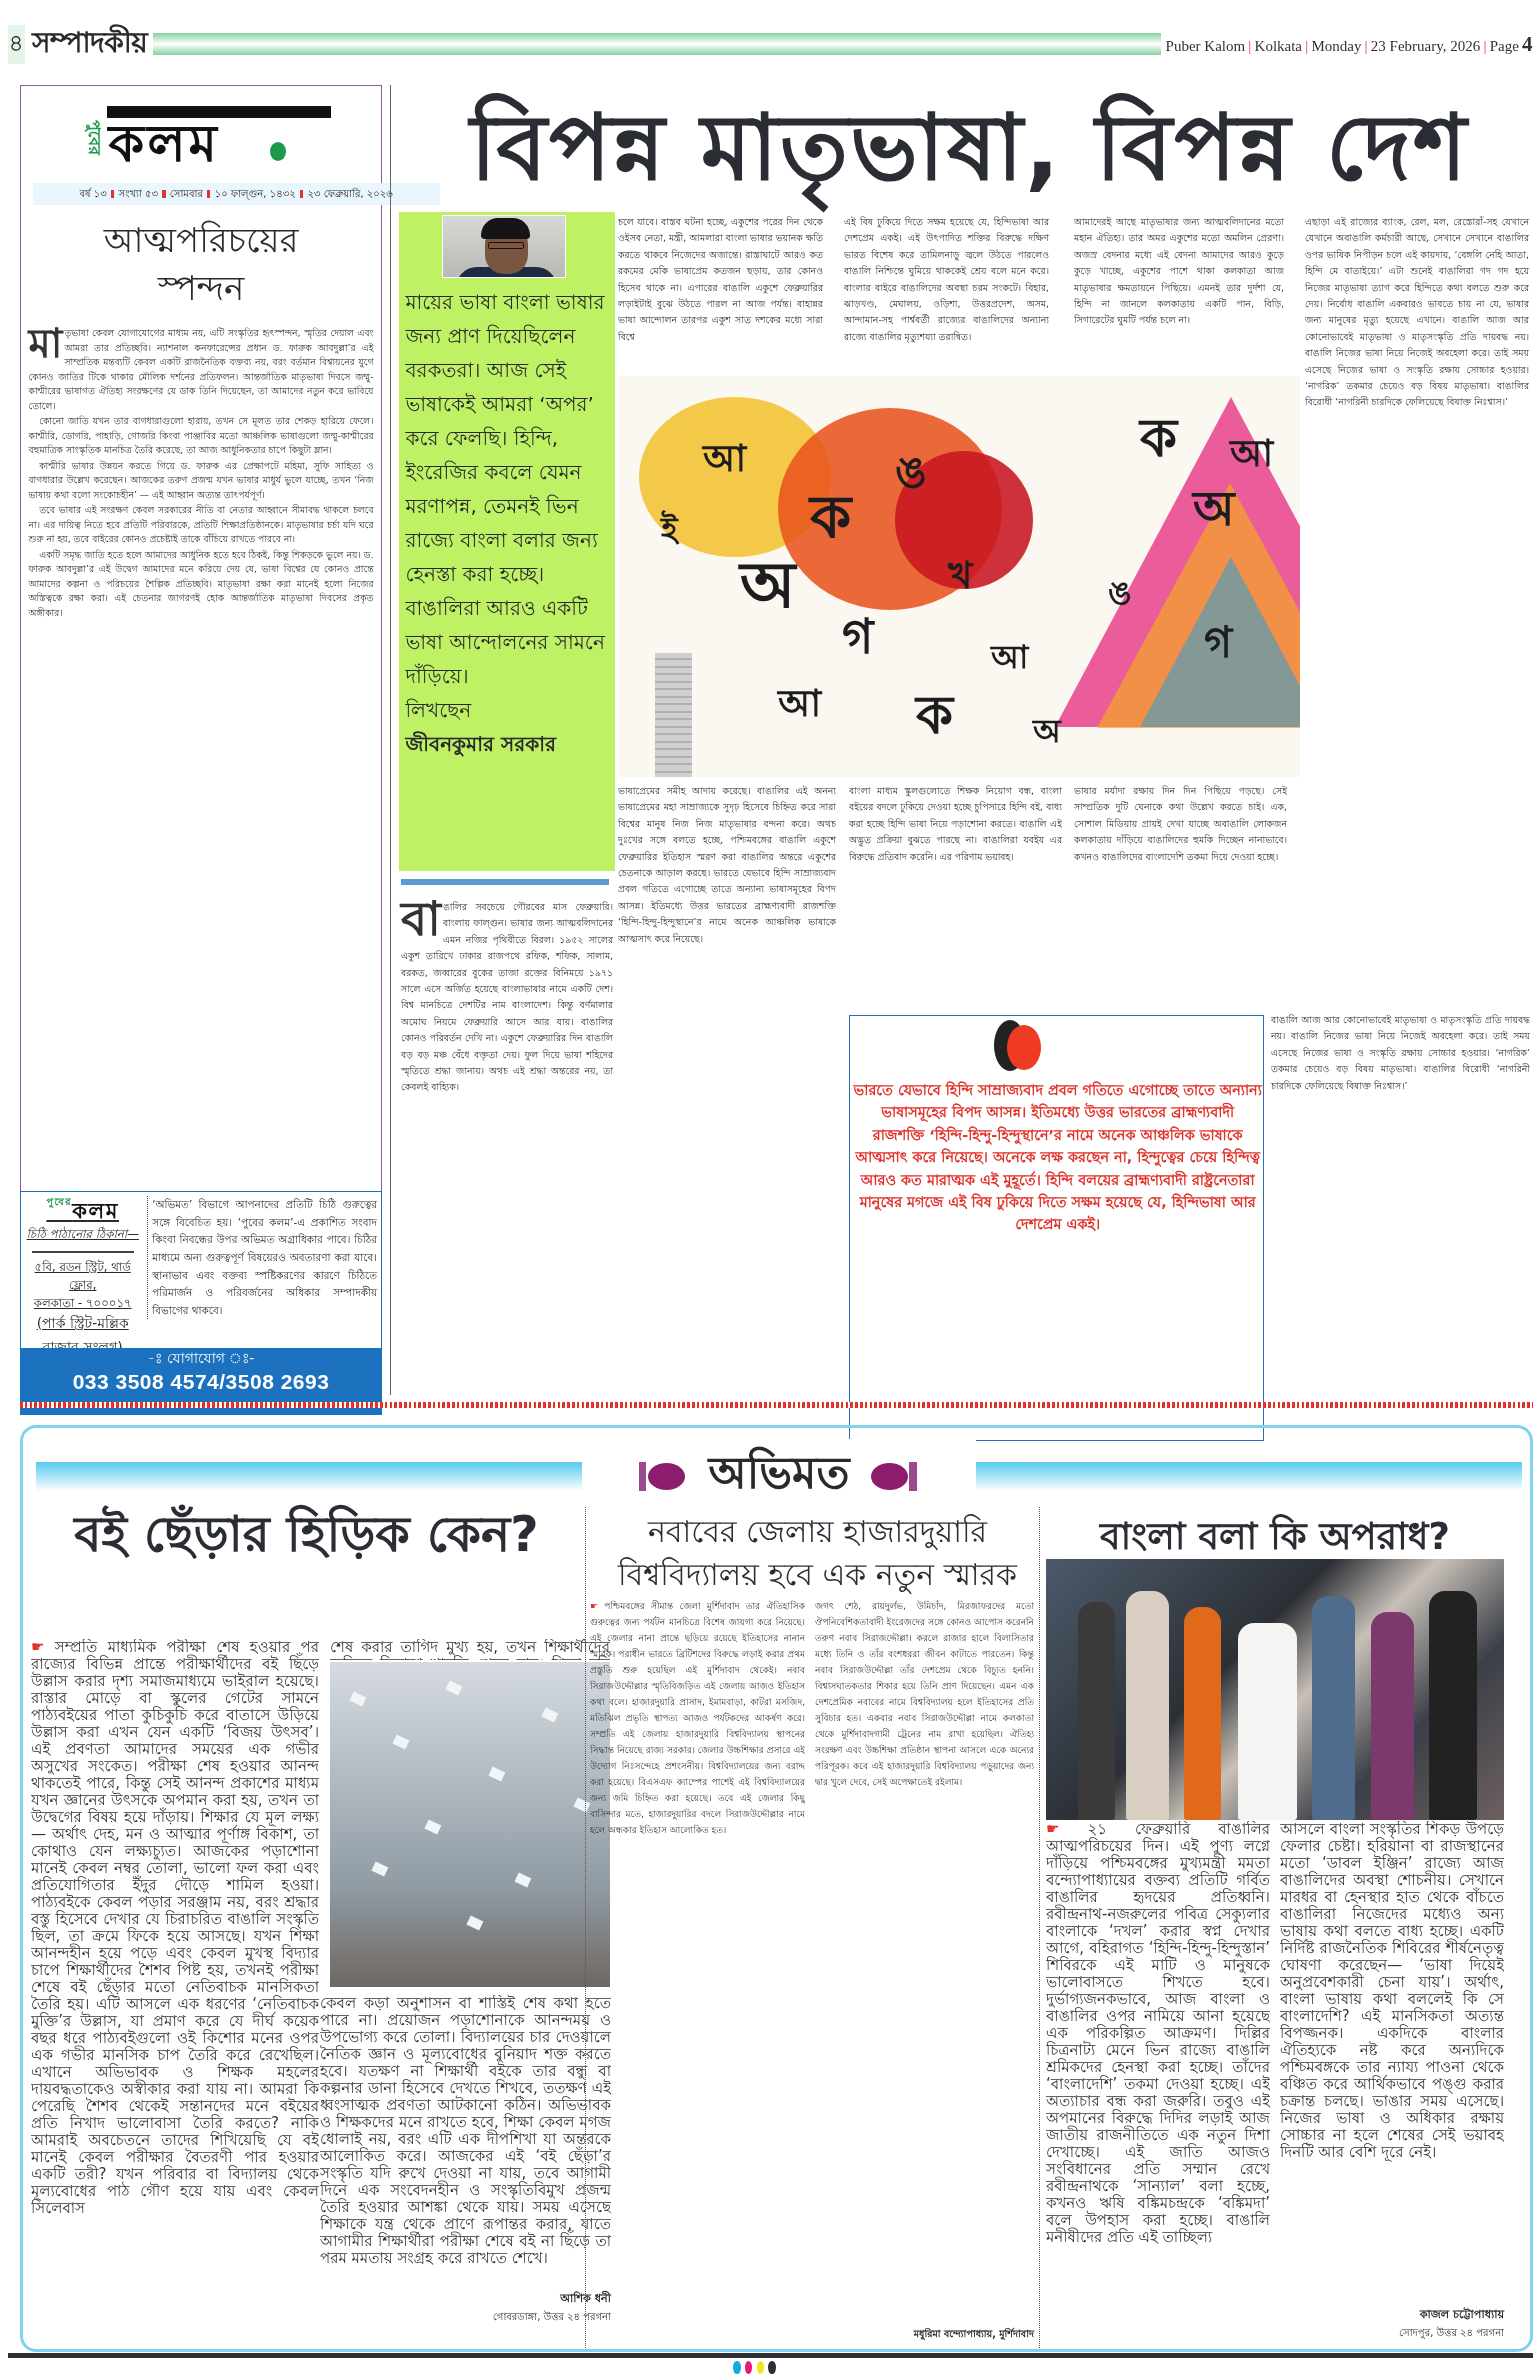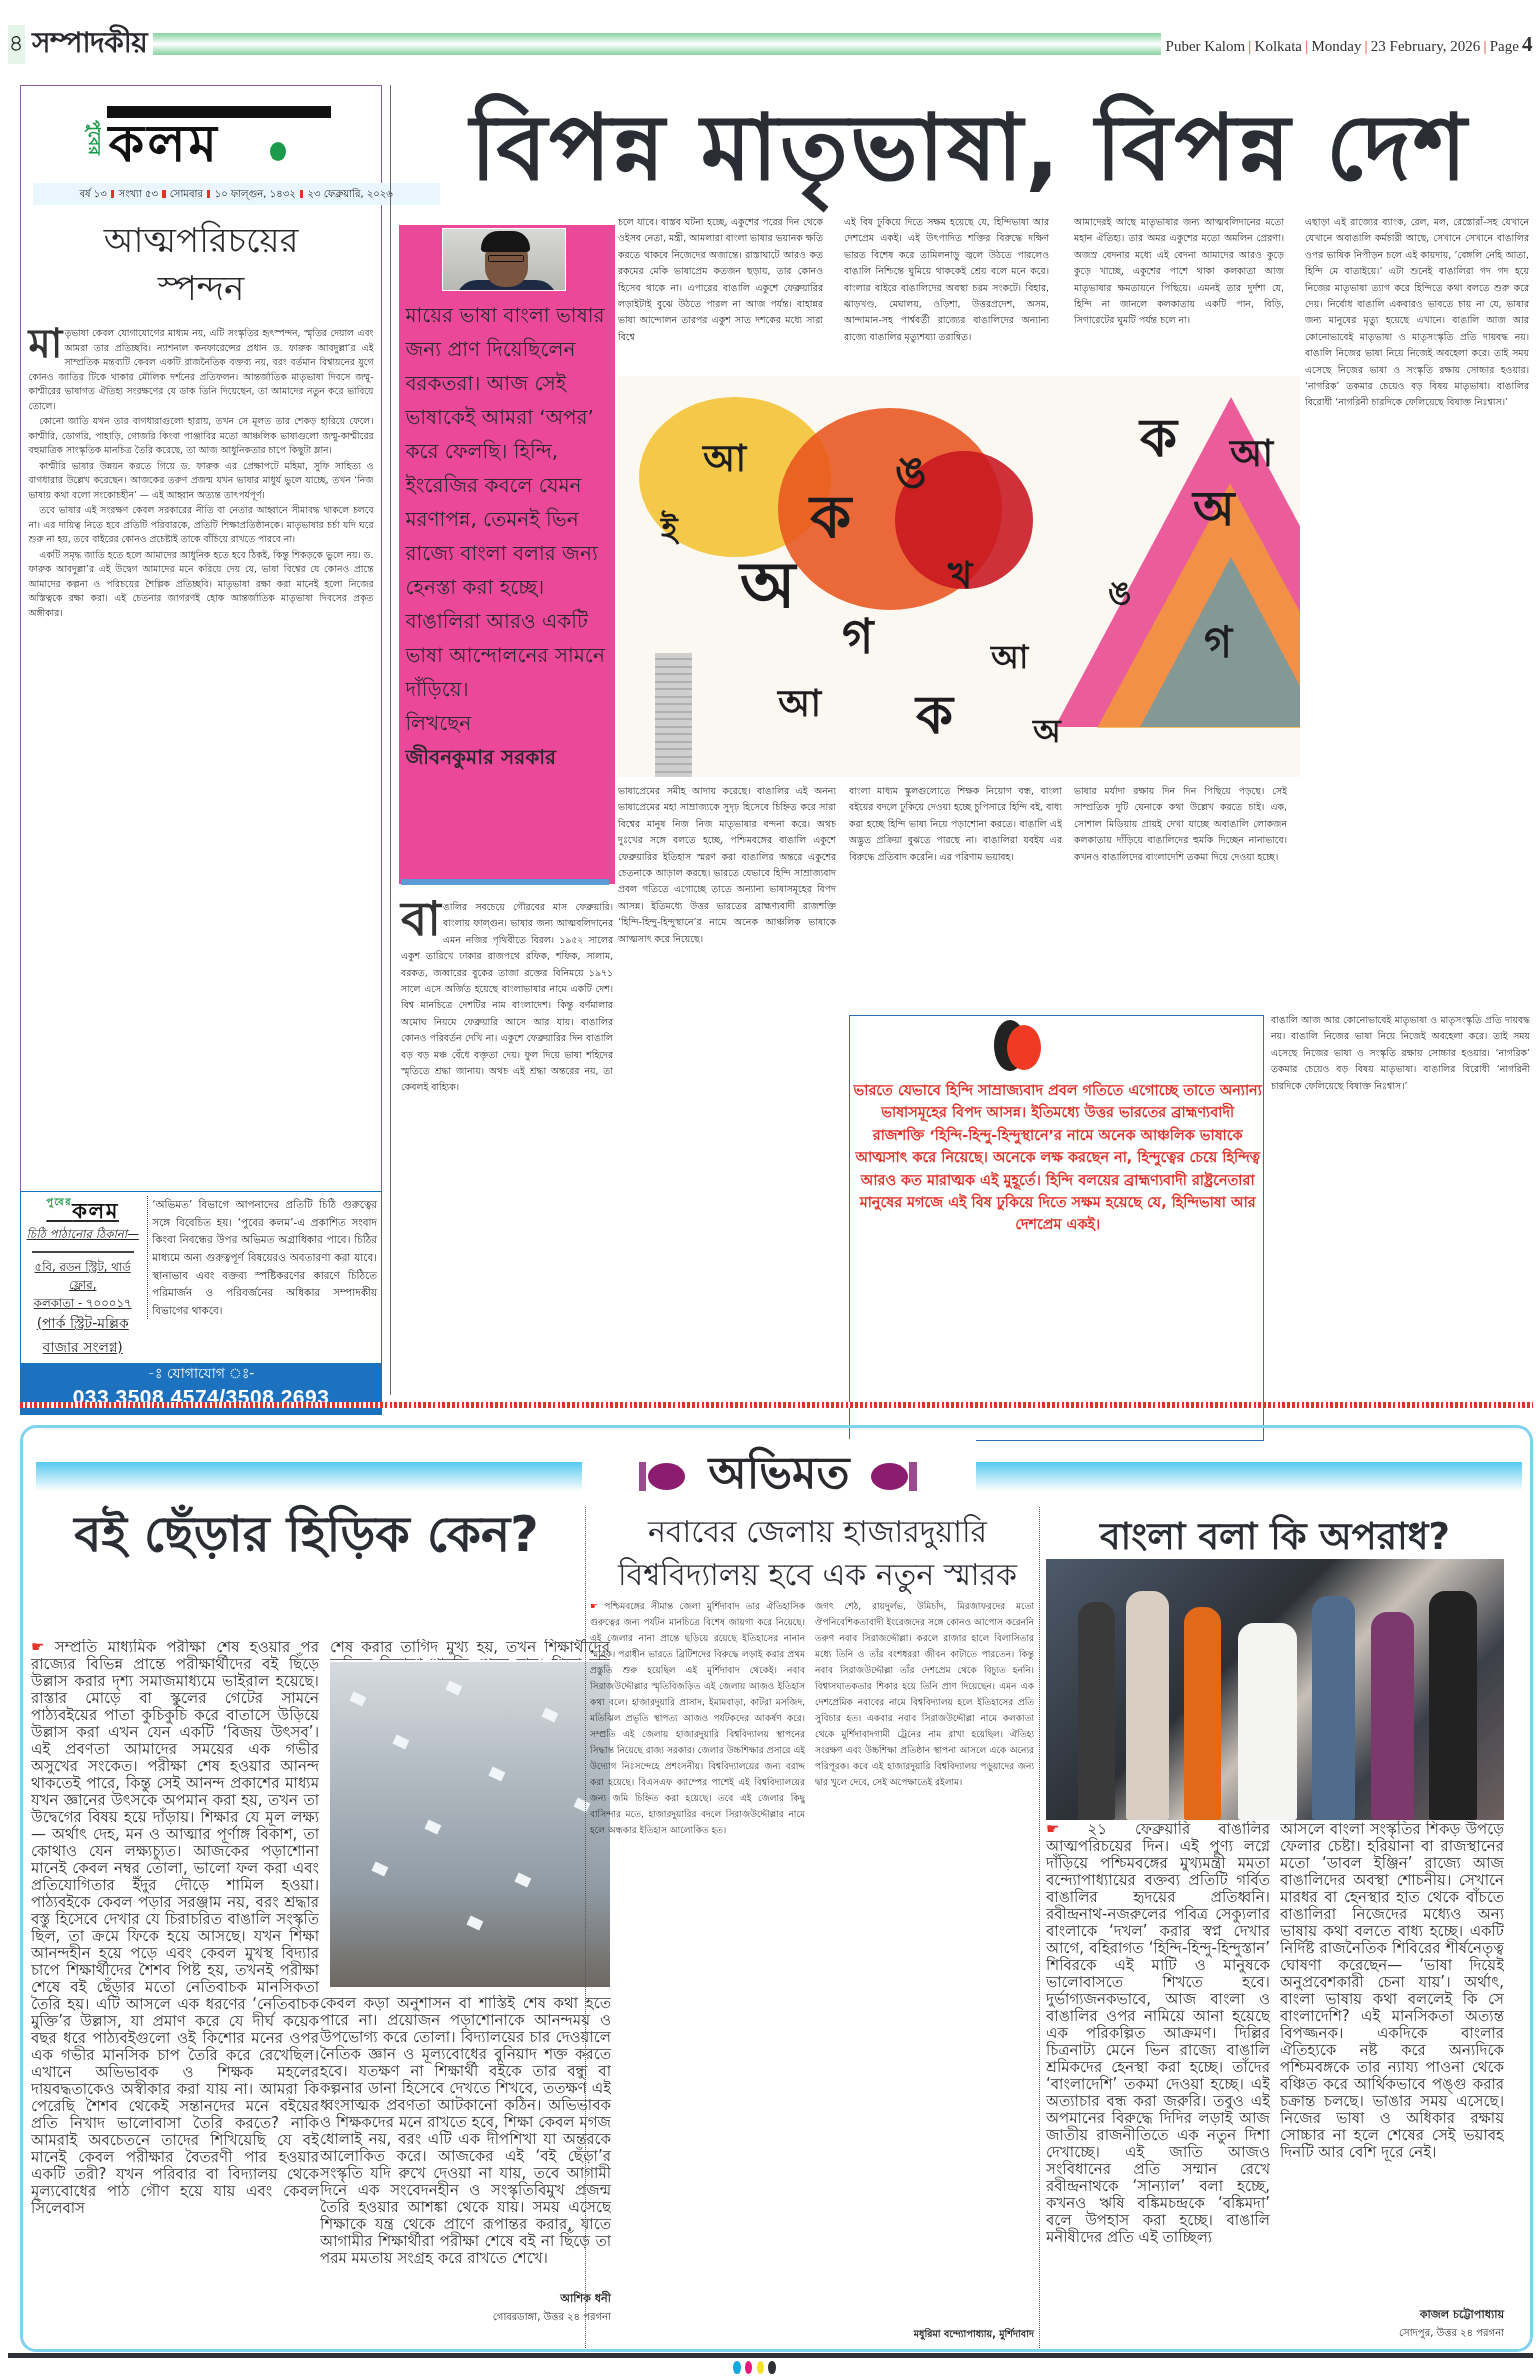--- a/index.html
+++ b/index.html
@@ -34,28 +34,28 @@
   .letters-left { position: absolute; left: 3.2px; top: 3.2px; width: 117px; height: 160px; text-align: center; text-decoration: underline; }
   .small-logo { font-size: 21px; font-weight: 900; color: #111; letter-spacing: 1.6px; height: 27px; position: relative; }
   .small-logo .g { color: #1a9a4a; font-size: 9.6px; vertical-align: top; }
   .addr-label { font-style: italic; font-size: 11.7px; margin-top: 3.2px; }
   .hr { height: 2.1px; background: #444; margin: 5.3px 7.5px; }
   .addr { font-size: 11.7px; line-height: 18px; }
   .addr-sub { font-size: 14px; }
   .email-label { font-size: 11.7px; }
   .email { font-family: "Liberation Sans", sans-serif; font-weight: bold; font-size: 11.7px; }
   .letters-right { position: absolute; left: 126px; top: 4.3px; width: 230px; font-size: 10.4px; line-height: 17.6px; text-align: justify; border-left: 1.6px dotted #444; padding-left: 4.3px; }
-  .contact-band { position: absolute; left: 0; bottom: 0; width: 100%; height: 51px; background: #1c72bf; color: #fff; text-align: center; }
+  .contact-band { position: absolute; left: 0; bottom: 0; width: 100%; height: 66px; background: #1c72bf; color: #fff; text-align: center; }
   .contact-band .lbl { font-size: 14px; line-height: 21px; }
   .contact-band .num { font-family: "Liberation Sans", sans-serif; font-weight: 900; font-size: 21px; line-height: 25.6px; letter-spacing: 0.5px; }
 
   
   .vline { position: absolute; left: 390px; top: 85px; width: 1.1px; height: 1310px; background: #666; }
   .main-headline { position: absolute; left: 405px; top: 87px; width: 1129px; text-align: center; font-size: 91px; line-height: 122px; font-weight: bold; color: #2a2d33; letter-spacing: 2.1px; }
-  .pull-box { position: absolute; left: 399px; top: 225px; width: 216px; height: 659px; background: #ec4899; }
+  .pull-box { position: absolute; left: 399px; top: 212px; width: 216px; height: 659px; background: #bef264; }
   .pull-photo { position: absolute; left: 43px; top: 3.2px; width: 124px; height: 63px; background: linear-gradient(#d7d9d6, #b8b9b4); border: 1.6px solid #fff; overflow: hidden; }
   .pull-photo .face { position: absolute; left: 42px; top: 6.4px; width: 43px; height: 51px; border-radius: 21px 21px 19px 19px; background: #7a5640; }
   .pull-photo .hair { position: absolute; left: 38px; top: 2.1px; width: 49px; height: 21px; border-radius: 24.5px 24.5px 5.3px 5.3px; background: #151515; }
   .pull-photo .glasses { position: absolute; left: 45px; top: 25.6px; width: 36px; height: 7.5px; border: 1.6px solid #111; border-radius: 1.6px; }
   .pull-photo .shirt { position: absolute; left: 12.8px; top: 51px; width: 101px; height: 21px; border-radius: 21px 21px 0 0; background: #1e2a44; }
   .pull-text { position: absolute; left: 6.4px; top: 73px; width: 202px; font-size: 20px; line-height: 34px; color: #2a2a2e; font-family: "DejaVu Sans", sans-serif; }
   .pull-author { font-weight: bold; }
   .pull-rule { position: absolute; left: 401px; top: 879px; width: 208px; height: 6.4px; background: #5b9bd5; }
 
   .col { position: absolute; font-size: 9.3px; line-height: 16.4px; text-align: justify; color: #333; }

